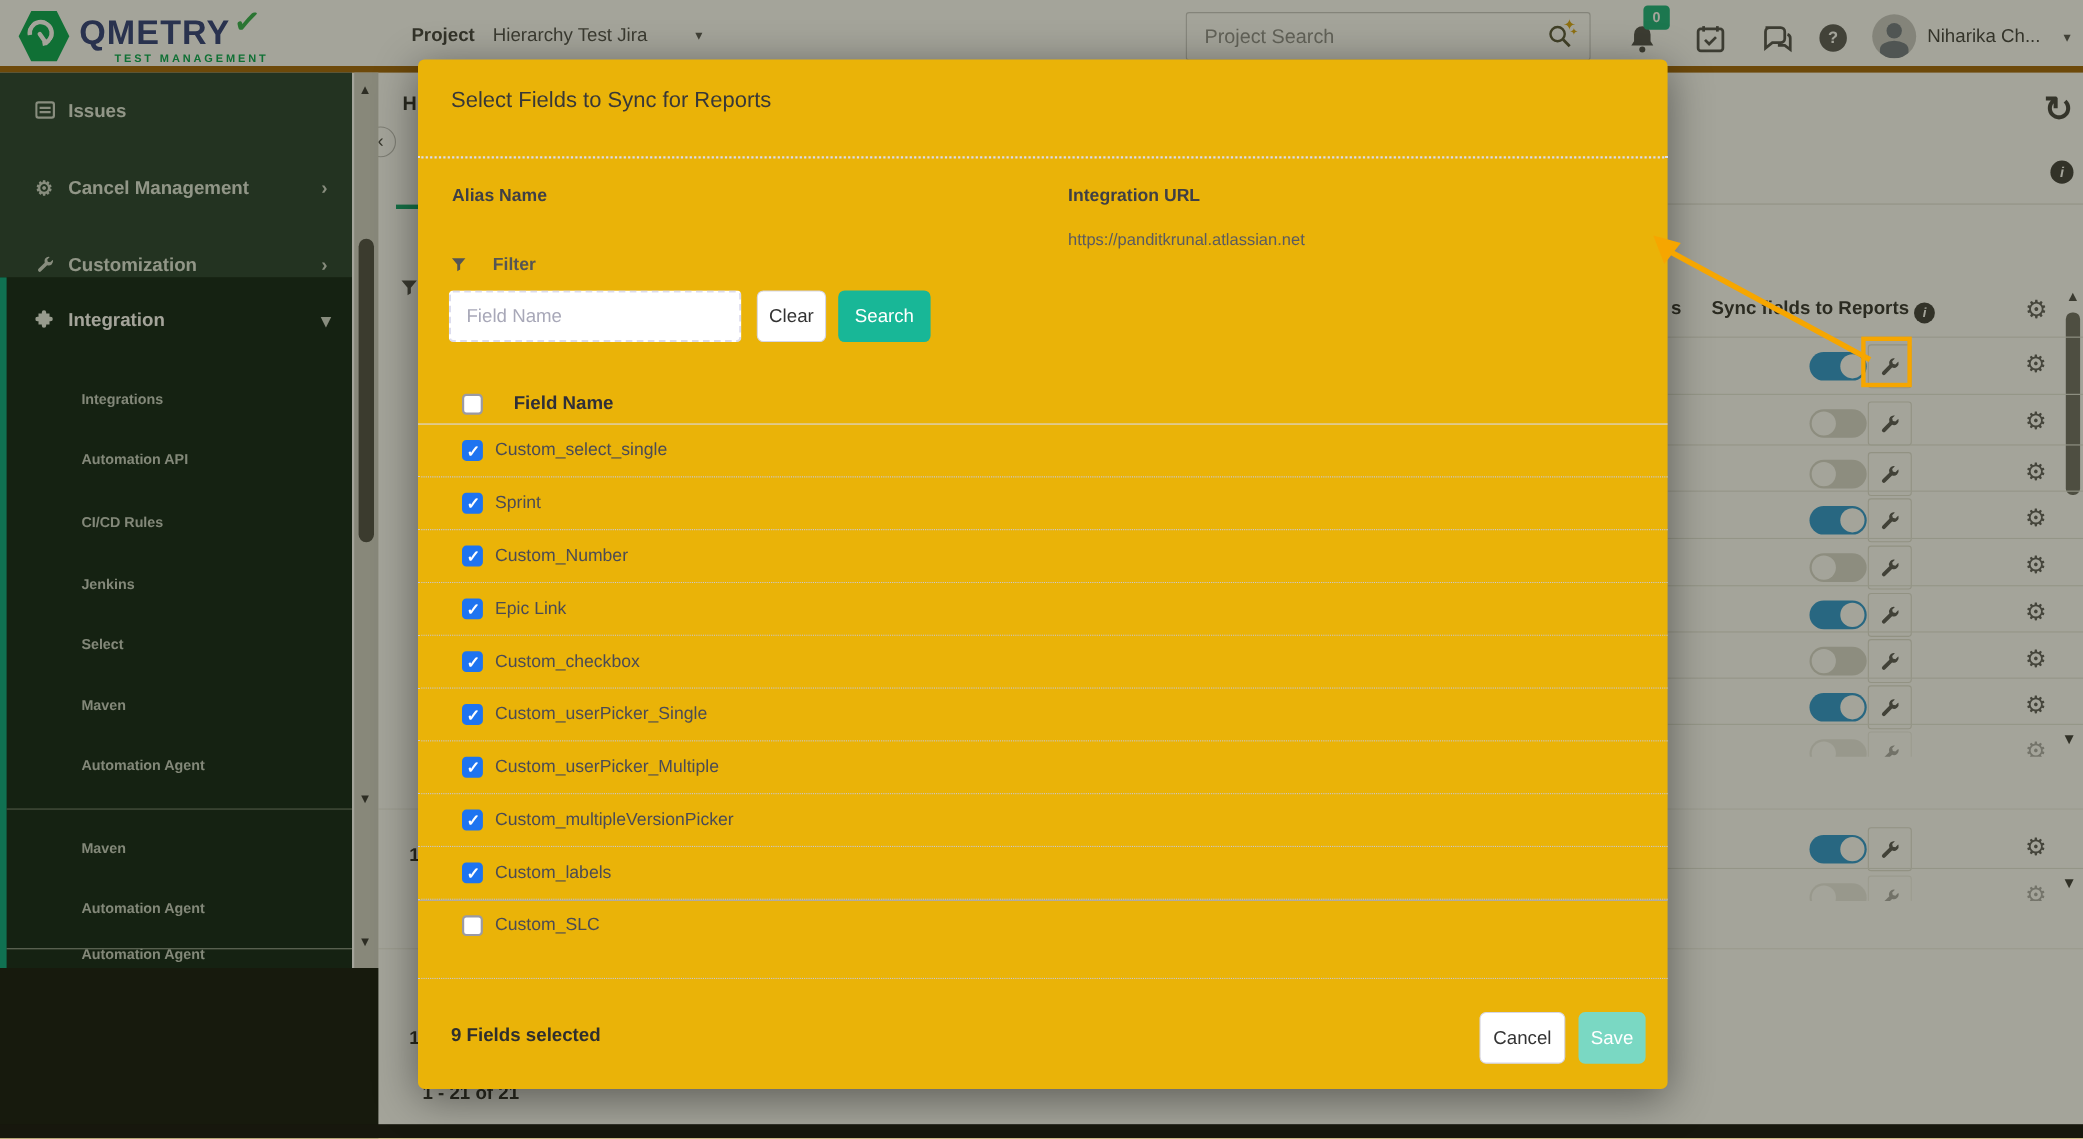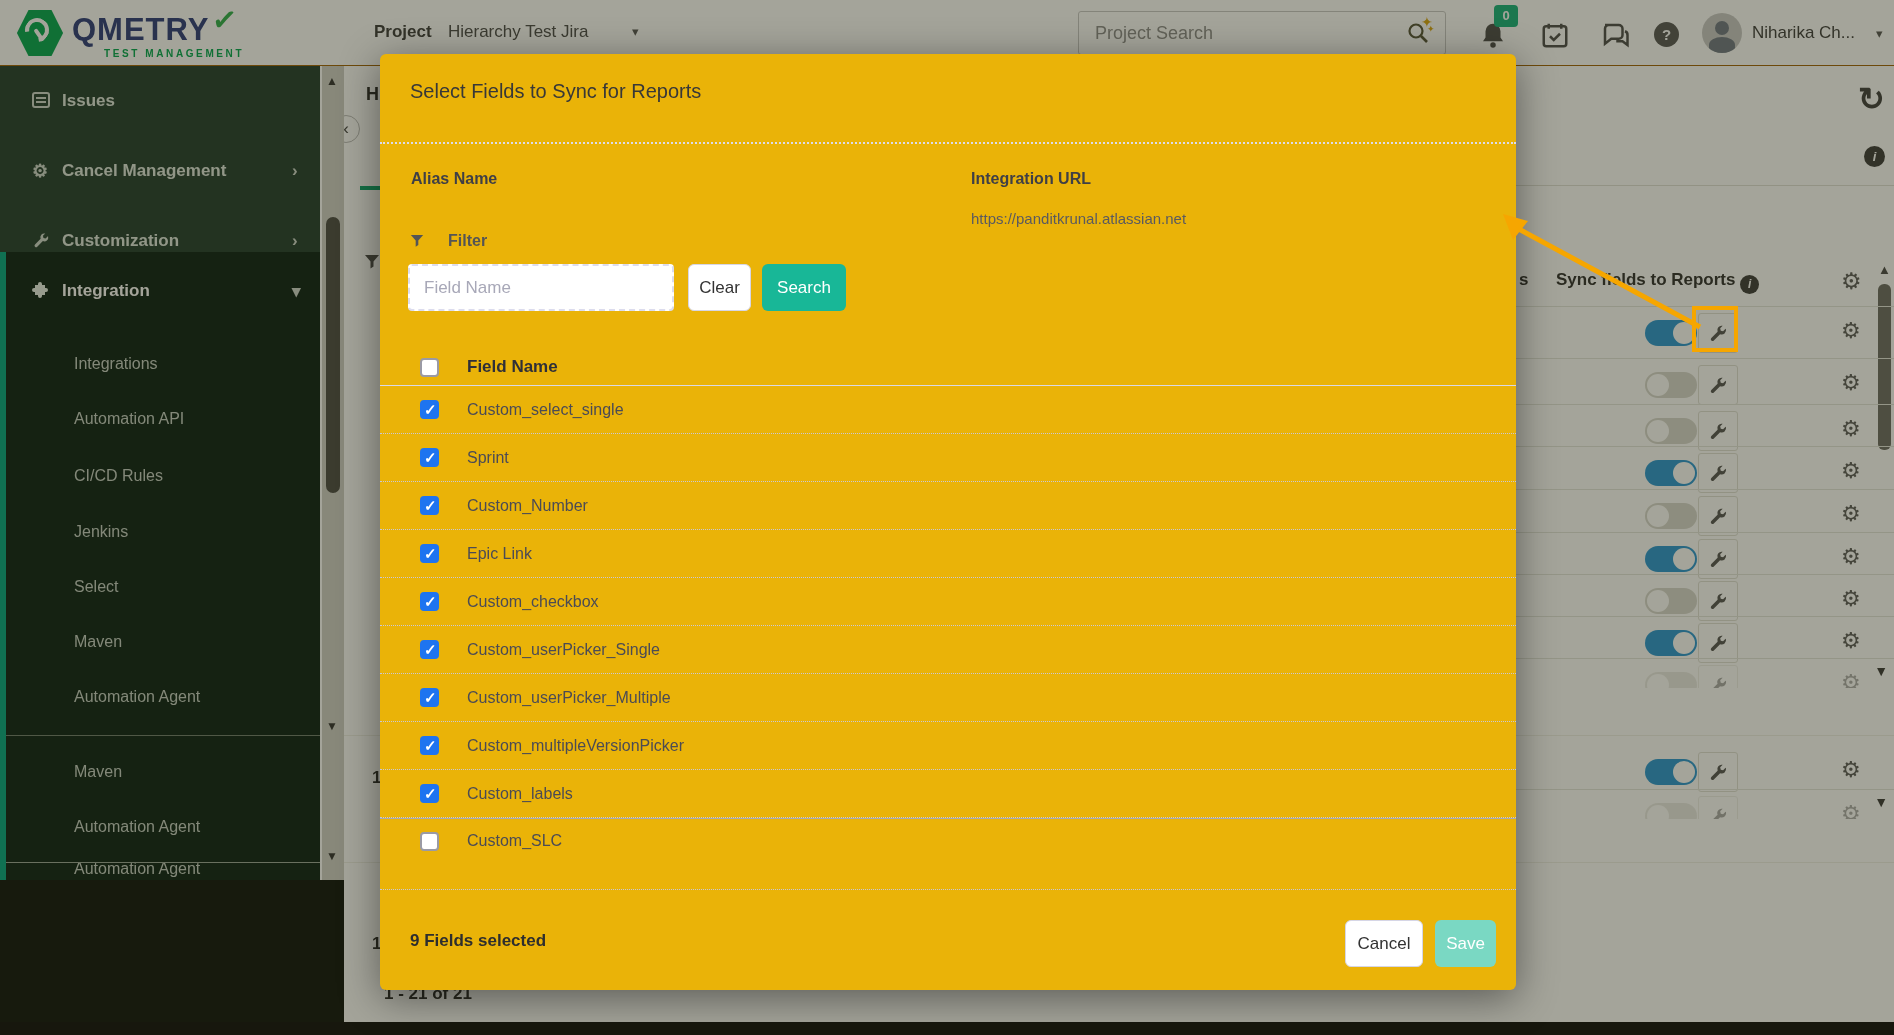--- a/index.html
+++ b/index.html
@@ -1,21 +1,21 @@
 <!DOCTYPE html>
 <html><head>
 <meta charset="utf-8">
 <style>
   * { margin:0; padding:0; box-sizing:border-box; }
   html,body { width:1894px; height:1035px; overflow:hidden; }
   body { font-family:"Liberation Sans", sans-serif; }
   .stage { position:relative; width:1894px; height:1035px; background:#ffffff; overflow:hidden; }
 
   
-  .topbar { position:absolute; left:0; top:0; width:1894px; height:66px; background:#fff; border-bottom:1px solid #a16207; z-index:2; }
+  .topbar { position:absolute; left:0; top:0; width:1894px; height:66px; background:#fff; border-bottom:6px solid #a16207; z-index:2; }
   .logo-hex { position:absolute; left:16px; top:8px; width:48px; height:50px; background:#00a651;
               clip-path:polygon(26% 4%, 74% 4%, 98% 50%, 74% 96%, 26% 96%, 2% 50%); }
   .logo-hex .ring { position:absolute; left:9px; top:10px; width:24px; height:24px; border:4px solid #fff; border-radius:50%; border-bottom-color:transparent; transform:rotate(35deg); }
   .logo-hex .needle { position:absolute; left:21px; top:20px; width:4px; height:14px; background:#fff; transform:rotate(-35deg); border-radius:2px; }
   .brand-word { position:absolute; left:72px; top:12px; font-size:31px; font-weight:700; color:#2b3b7d; letter-spacing:1px; }
   .brand-check { position:absolute; left:212px; top:2px; font-size:30px; font-weight:700; color:#2fae4e; transform:rotate(6deg); }
   .brand-sub { position:absolute; left:104px; top:48px; font-size:10px; font-weight:700; letter-spacing:2.6px; color:#00a651; }
   .project-label { position:absolute; left:374px; top:22px; font-size:17px; font-weight:700; color:#3d3d3d; }
   .project-value { position:absolute; left:448px; top:22px; font-size:17px; color:#4a4a4a; }
   .project-caret { position:absolute; left:632px; top:24px; font-size:13px; color:#555; }
@@ -33,21 +33,21 @@
   .user-caret { position:absolute; left:1876px; top:26px; font-size:13px; color:#555; }
 
   
   .sidebar { position:absolute; left:0; top:66px; width:320px; height:814px; background:#223d2f; z-index:2; }
   .side-item { position:absolute; left:0; width:320px; height:40px; color:#dfe7df; font-size:17px; font-weight:700; }
   .side-item .lbl { position:absolute; left:62px; top:9px; }
   .side-item .ic { position:absolute; left:32px; top:9px; width:20px; height:20px; color:#cfd8cf; font-size:18px; line-height:20px; }
   .side-item .chev { position:absolute; left:292px; top:9px; font-size:17px; color:#cfd8cf; }
   .active-section { position:absolute; left:0; top:186px; width:320px; height:628px; background:#0a2015; overflow:hidden; }
   .active-section::before { content:""; position:absolute; left:0; top:0; width:6px; height:100%; background:#00a884; }
-  .sub-item { position:absolute; left:0; width:314px; height:40px; color:#c6cfc6; font-size:16px; font-weight:400; }
+  .sub-item { position:absolute; left:0; width:314px; height:40px; color:#c6cfc6; font-size:13px; font-weight:700; }
   .sub-item .lbl { position:absolute; left:74px; top:10px; }
   .side-divider { position:absolute; left:6px; width:314px; height:1px; background:#6f7d6f; }
   .side-scroll-track { position:absolute; left:322px; top:66px; width:22px; height:814px; background:#cfcfc9; z-index:2; }
   .side-scroll-thumb { position:absolute; left:4px; top:151px; width:14px; height:276px; background:#4a4a46; border-radius:7px; }
   .scroll-arrow { position:absolute; left:4px; font-size:12px; color:#333; }
   .sidebar-bottom-black { position:absolute; left:0; top:880px; width:344px; height:155px; background:#0d120d; z-index:2; }
   .page-bottom-strip { position:absolute; left:0; top:1022px; width:1894px; height:13px; background:#0d0d0d; z-index:2; }
 
   
   .bg-content { position:absolute; inset:0; z-index:1; }
@@ -96,21 +96,21 @@
   .btn { border-radius:6px; font-size:17px; font-family:"Liberation Sans",sans-serif; cursor:pointer; }
   .m-clear { position:absolute; left:308px; top:210px; width:63px; height:47px; background:#fff; border:1px solid #d6d6e6; color:#333; }
   .m-search { position:absolute; left:382px; top:210px; width:84px; height:47px; background:#18b797; border:none; color:#fff; }
   .cb { width:19px; height:19px; border:2px solid #9a9aa5; border-radius:4px; background:#fff; position:relative; flex:none; }
   .checked .cb { background:#1e74f0; border-color:#1e74f0; }
   .checked .cb::after { content:"✓"; position:absolute; left:2px; top:-1px; color:#fff; font-size:15px; font-weight:700; }
   .m-thead { position:absolute; left:0; top:295px; width:100%; height:37px; display:flex; align-items:center; padding-left:40px; border-bottom:1px solid #d9d9e6; }
   .m-thead .col { margin-left:28px; font-size:17px; font-weight:700; color:#2f2f38; }
   .m-rows { position:absolute; left:0; top:332px; width:100%; }
   .mrow { display:flex; align-items:center; height:48px; padding-left:40px; border-bottom:1px dotted #c8c8d8; }
-  .mrow .lbl { margin-left:28px; font-size:16px; color:#4b4b55; }
+  .mrow .lbl { margin-left:11px; font-size:16px; color:#4b4b55; }
   .mrow.separated { height:72px; align-items:flex-start; padding-top:13px; border-top:1px solid #a9a9b4; }
   .m-footer-text { position:absolute; left:30px; top:877px; font-size:17px; font-weight:700; color:#2e2e2e; }
   .m-cancel { position:absolute; left:965px; top:866px; width:78px; height:47px; background:#fff; border:1px solid #d6d6e6; color:#333; }
   .m-save { position:absolute; left:1055px; top:866px; width:61px; height:47px; background:#7ad8c3; border:none; color:#fff; }
   .funnel-frag { position:absolute; left:364px; top:254px; }
 </style>
 </head>
 <body>
 
 <div class="stage">

